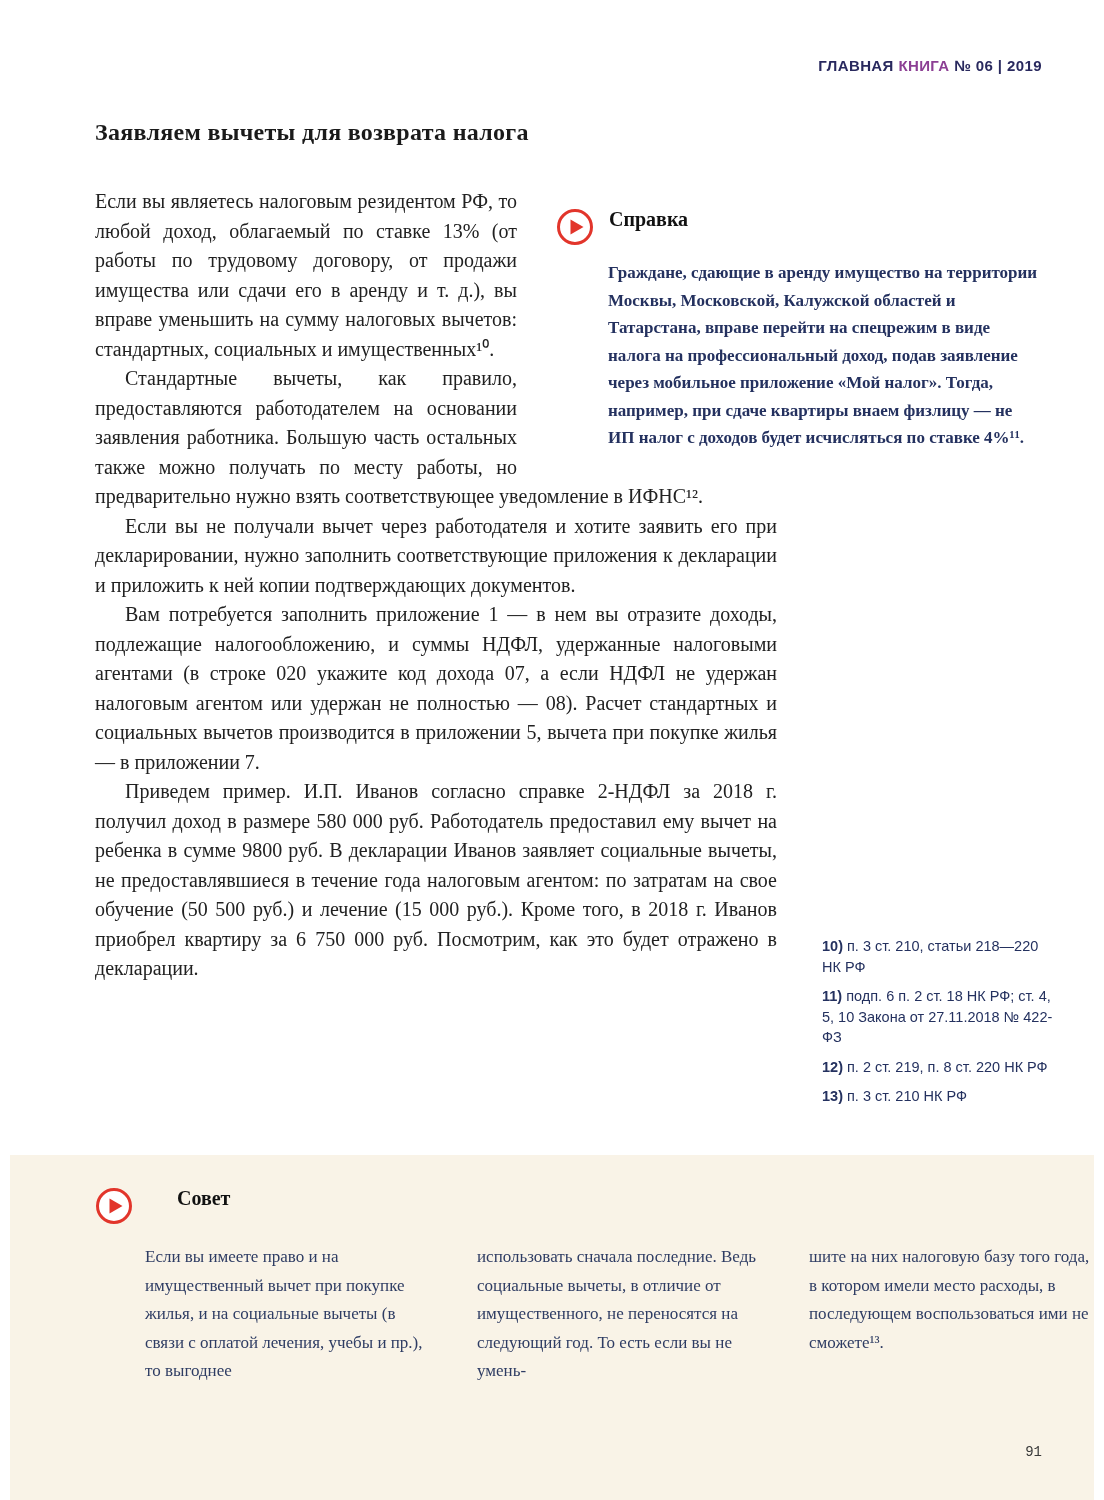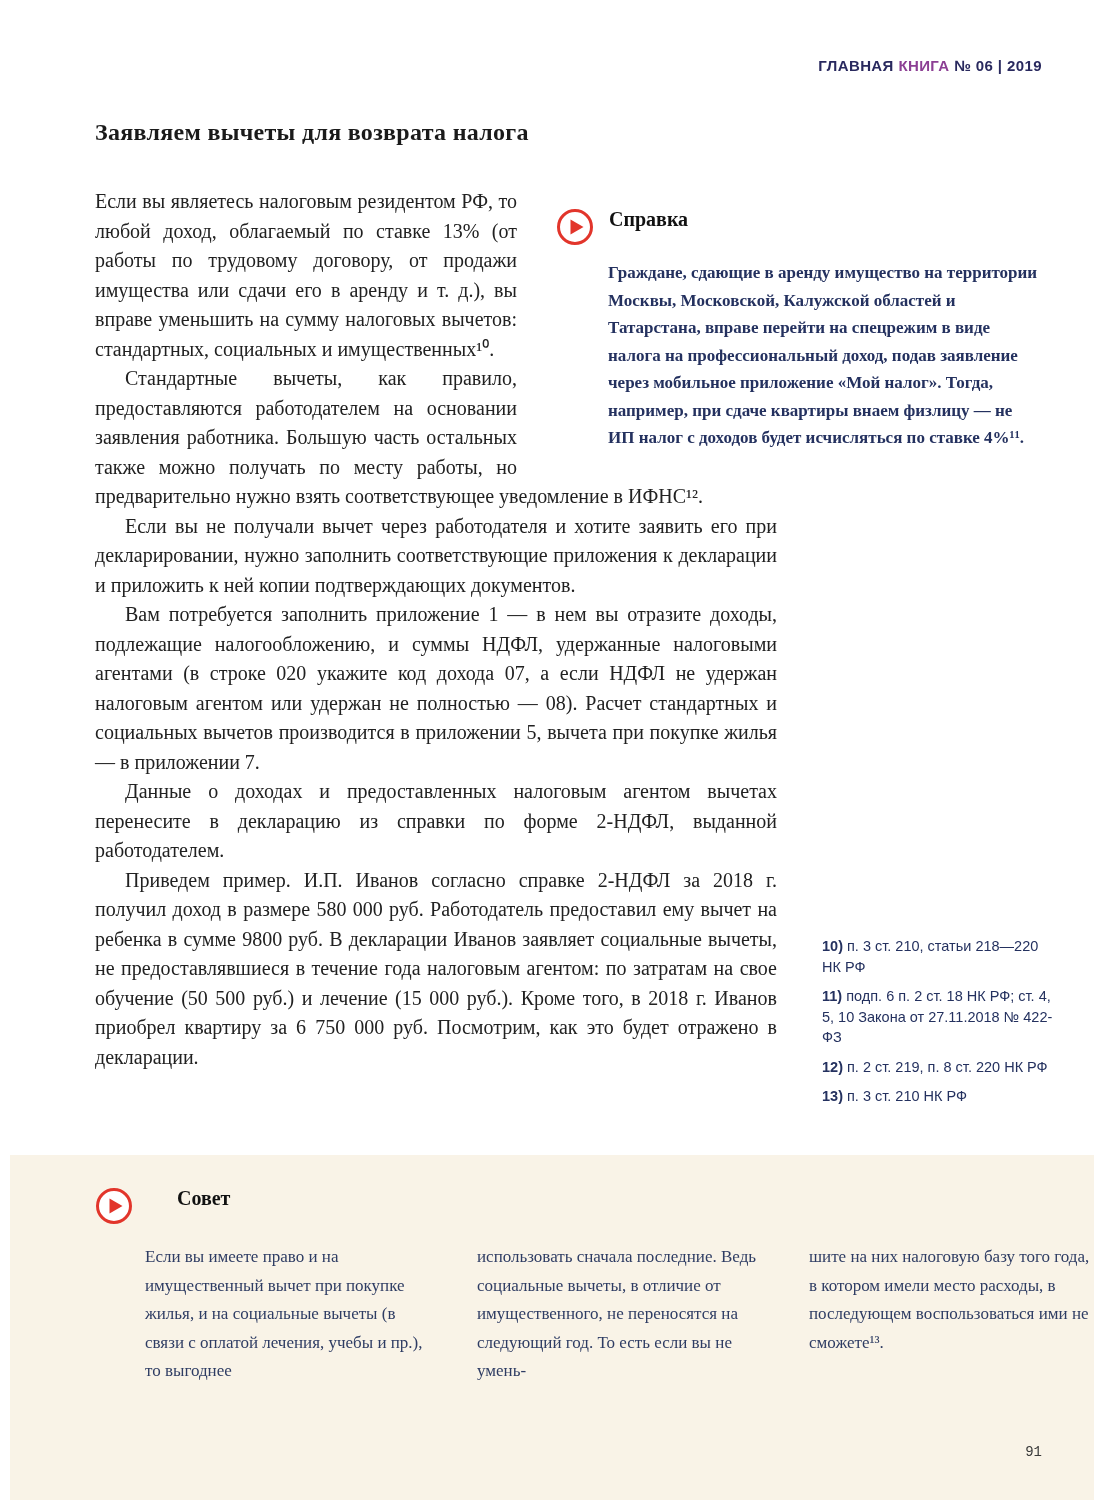--- a/index.html
+++ b/index.html
@@ -149,21 +149,20 @@
   </div>
 
   <h1 class="title">Заявляем вычеты для возврата налога</h1>
 
   <div class="article">
     <div class="spravka-spacer"></div>
     <p>Если вы являетесь налоговым резидентом РФ, то любой доход, облагаемый по ставке 13% (от работы по трудовому договору, от продажи имущества или сдачи его в аренду и т. д.), вы вправе уменьшить на сумму налоговых вычетов: стандартных, социальных и имущественных¹⁰.</p>
     <p>Стандартные вычеты, как правило, предоставляются работодателем на основании заявления работника. Большую часть остальных также можно получать по месту работы, но предварительно нужно взять соответствующее уведомление в ИФНС¹².</p>
     <p>Если вы не получали вычет через работодателя и хотите заявить его при декларировании, нужно заполнить соответствующие приложения к декларации и приложить к ней копии подтверждающих документов.</p>
     <p>Вам потребуется заполнить приложение 1 — в нем вы отразите доходы, подлежащие налогообложению, и суммы НДФЛ, удержанные налоговыми агентами (в строке 020 укажите код дохода 07, а если НДФЛ не удержан налоговым агентом или удержан не полностью — 08). Расчет стандартных и социальных вычетов производится в приложении 5, вычета при покупке жилья — в приложении 7.</p>
-    <p>Данные о доходах и предоставленных налоговым агентом вычетах перенесите в декларацию из справки по форме 2-НДФЛ, выданной работодателем.</p>
     <p>Приведем пример. И.П. Иванов согласно справке 2-НДФЛ за 2018 г. получил доход в размере 580 000 руб. Работодатель предоставил ему вычет на ребенка в сумме 9800 руб. В декларации Иванов заявляет социальные вычеты, не предоставлявшиеся в течение года налоговым агентом: по затратам на свое обучение (50 500 руб.) и лечение (15 000 руб.). Кроме того, в 2018 г. Иванов приобрел квартиру за 6 750 000 руб. Посмотрим, как это будет отражено в декларации.</p>
   </div>
 
   <div class="spravka">
     <div class="note-head">
       <svg class="play-icon" viewBox="0 0 38 38">
         <circle cx="19" cy="19" r="16.5" fill="#ffffff" stroke="#e2352b" stroke-width="3"></circle>
         <path d="M14.5 11.5 L27.5 19 L14.5 26.5 Z" fill="#e2352b"></path>
       </svg>
       <span class="note-label">Справка</span>

